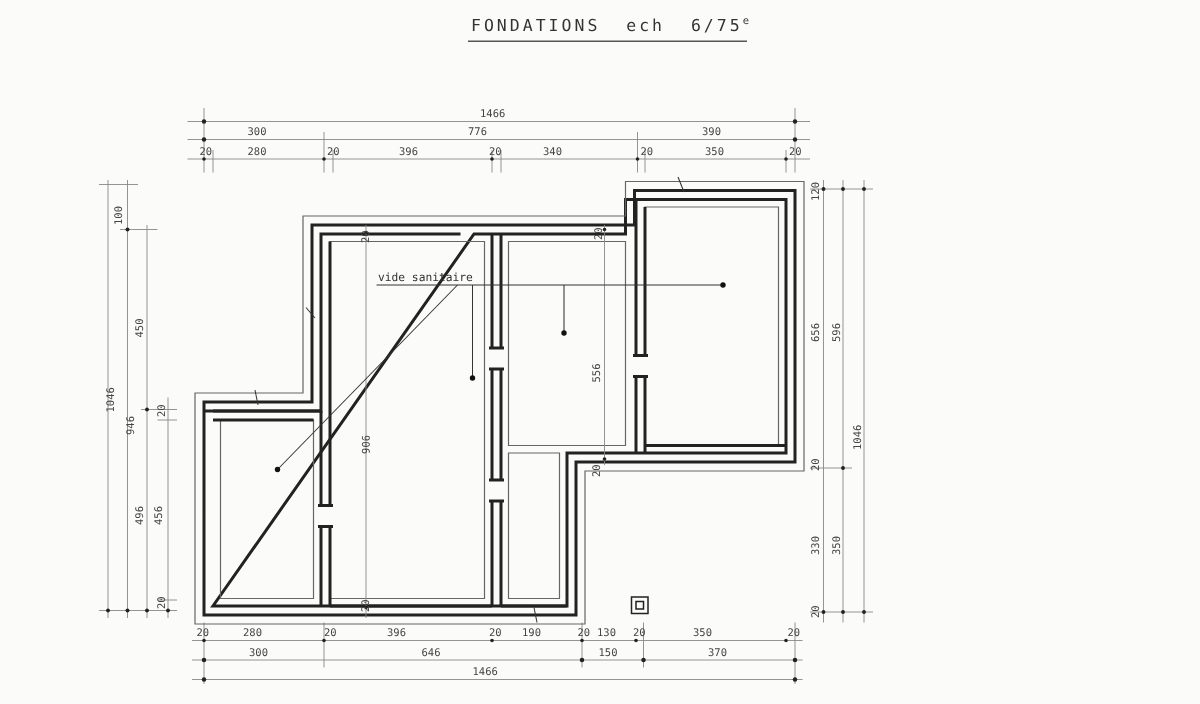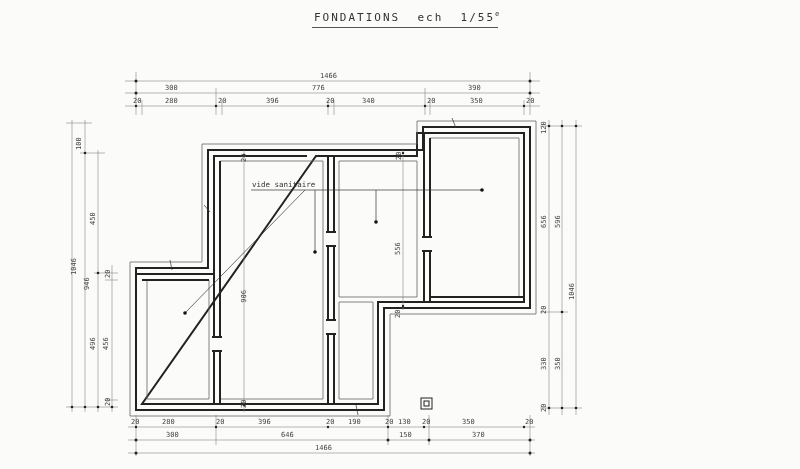--- a/index.html
+++ b/index.html
@@ -13,21 +13,21 @@
   .wallo { stroke: #222; stroke-width: 2; fill: none; }
   .walli { stroke: #666; stroke-width: 0.8; fill: none; }
   .lead { stroke: #333; stroke-width: 0.7; fill: none; }
 </style>
 </head>
 <body>
 
 <div class="title">
   <span>FONDATIONS</span>
   &nbsp;<span>ech</span>
-  &nbsp;<span>1/55</span><sup style="font-size:7px">e</sup>
+  &nbsp;<span>6/75</span><sup style="font-size:7px">e</sup>
 </div>
 <div class="title-underline"></div>
 
 <svg width="800" height="469" viewBox="0 0 800 469">
 
   <g>
     <line class="dim" x1="125" y1="81" x2="540" y2="81"></line>
     <line class="dim" x1="125" y1="93" x2="540" y2="93"></line>
     <line class="dim" x1="125" y1="106" x2="540" y2="106"></line>
     <line class="dim" x1="136" y1="72" x2="136" y2="115"></line>

